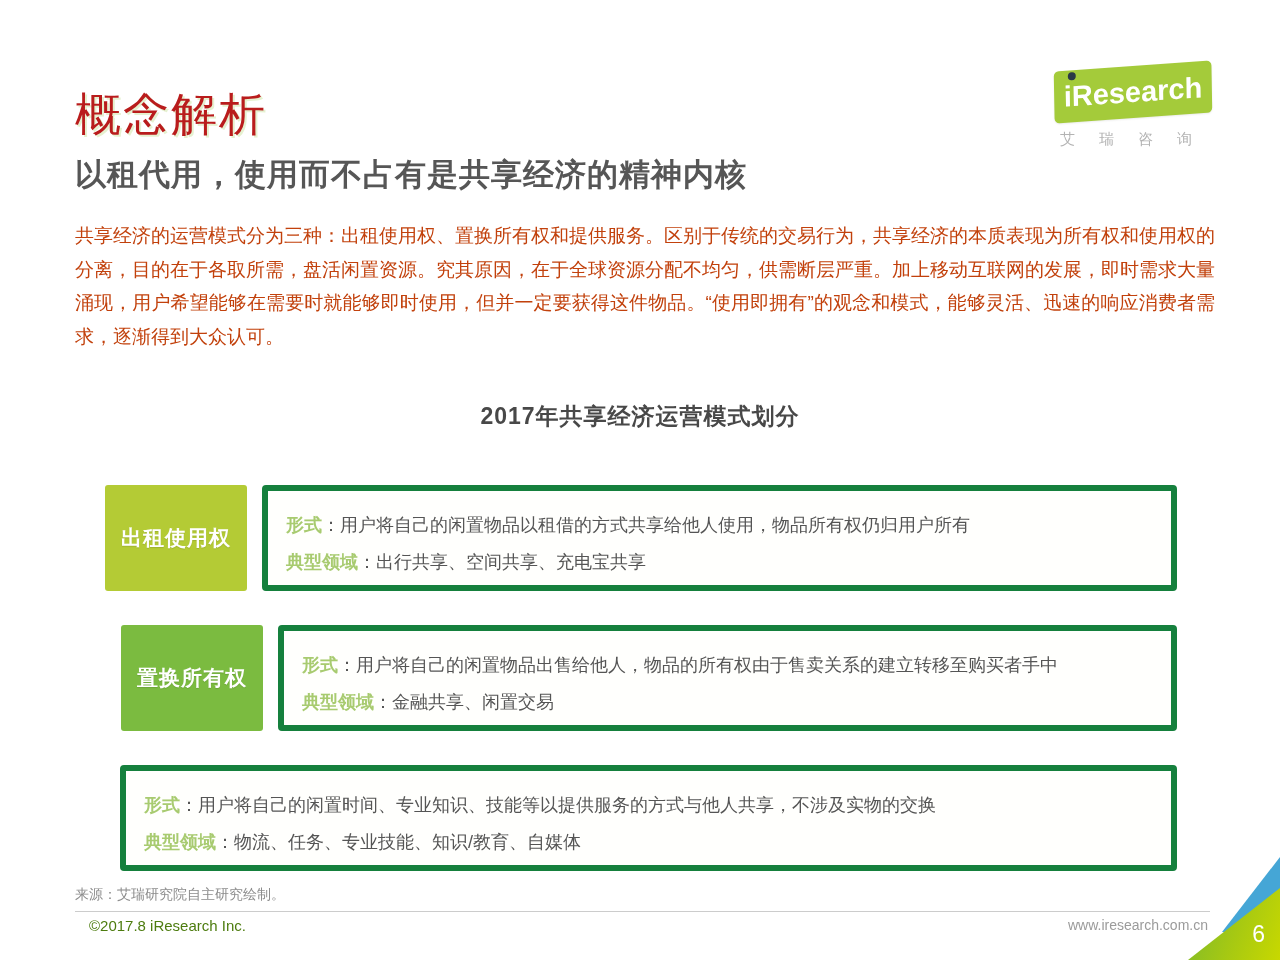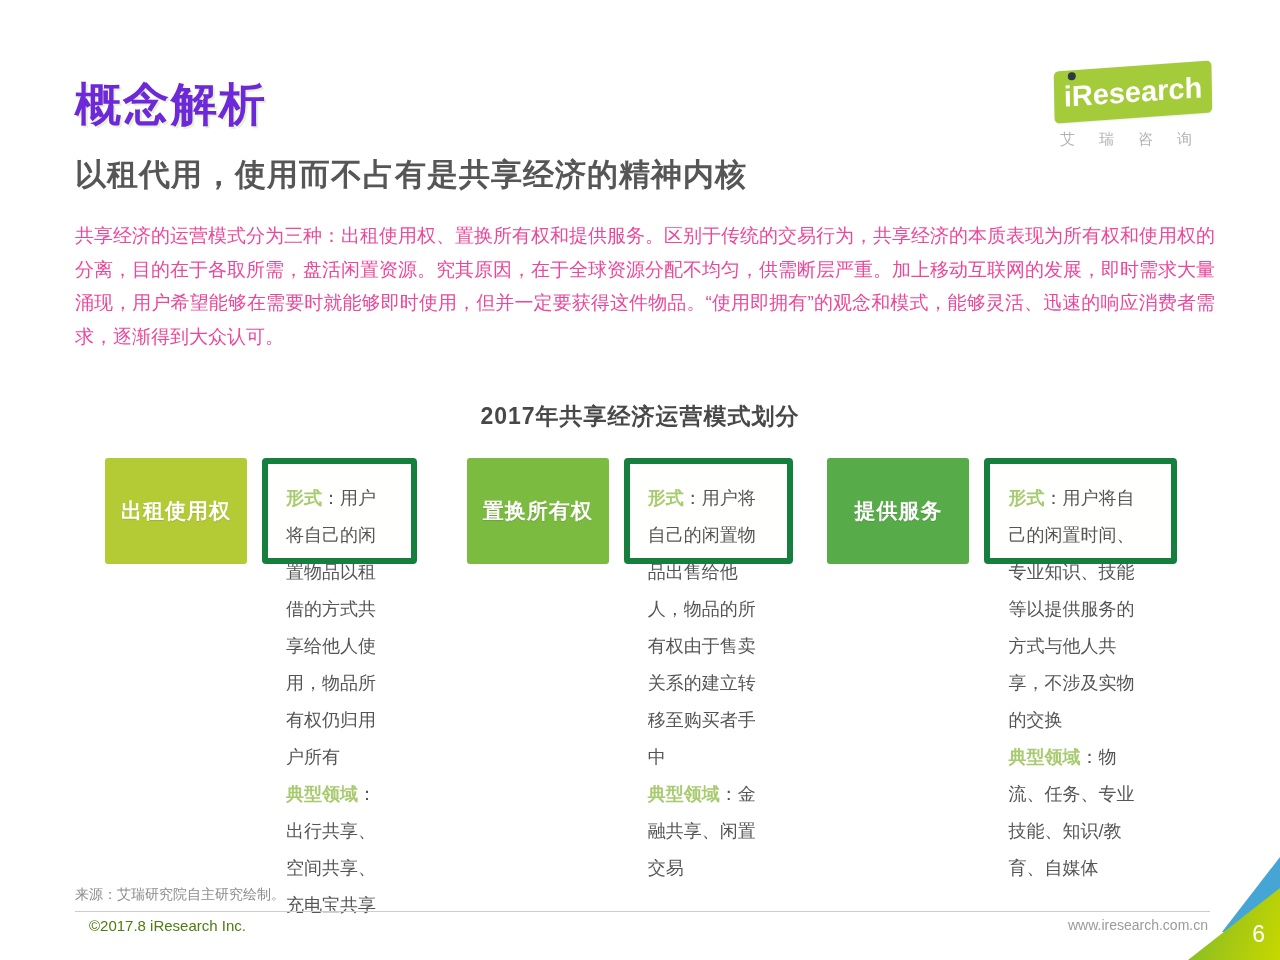--- a/index.html
+++ b/index.html
@@ -5,23 +5,23 @@
   * { margin:0; padding:0; box-sizing:border-box; }
   html,body { background:#e9e9e9; }
   body { font-family:"Liberation Sans","DejaVu Sans",sans-serif; }
   .page {
     position:relative; width:1280px; height:960px; margin:0 auto;
     background:#ffffff; overflow:hidden;
   }
 
   
   .section-title {
-    position:absolute; left:75px; top:74px;
-    font-size:46px; font-weight:bold; letter-spacing:2px;
-    color:#6d28d9; text-shadow:2px 2px 0 rgba(180,214,120,.35);
+    position:absolute; left:75px; top:84px;
+    font-size:46px; font-weight:normal; letter-spacing:2px;
+    color:#b91c1c; text-shadow:2px 2px 0 rgba(180,214,120,.35);
   }
   .page-title {
     position:absolute; left:75px; top:154px;
     font-size:31px; font-weight:bold; color:#565656; letter-spacing:1px;
   }
 
   
   .logo-wrap { position:absolute; right:68px; top:66px; width:158px; }
   .logo-badge {
     position:relative; height:52px; background:#a4cb3a;
@@ -35,31 +35,31 @@
     border-radius:50%; background:#2b3a46;
   }
   .logo-cn {
     margin-top:12px; padding-left:6px; color:#b3b3b3; font-size:15px;
     letter-spacing:24px; white-space:nowrap;
   }
 
   
   .intro {
     position:absolute; left:75px; top:219px; width:1140px;
-    font-size:19px; line-height:33.5px; color:#ec4899; text-align:justify;
+    font-size:19px; line-height:33.5px; color:#c2410c; text-align:justify;
   }
 
   
   .figure-title {
     position:absolute; left:0; top:401px; width:100%; text-align:center;
     font-size:23px; font-weight:bold; color:#484848; letter-spacing:1px;
   }
   .rows {
-    position:absolute; left:105px; top:458px; width:1072px;
-    display:flex; flex-direction:row; gap:34px;
+    position:absolute; left:105px; top:485px; width:1072px;
+    display:flex; flex-direction:column; gap:34px;
   }
   .row { display:flex; height:106px; }
   .mode-box {
     width:142px; height:100%; border-radius:3px;
     display:flex; align-items:center; justify-content:center;
     color:#ffffff; font-size:21px; font-weight:bold; letter-spacing:1px;
     text-shadow:0 1px 1px rgba(0,0,0,.12); flex-shrink:0;
   }
   .desc-box {
     flex:1; margin-left:15px; height:100%;
@@ -131,21 +131,20 @@
 
     <div class="row">
       <div class="mode-box" style="background: rgb(123, 187, 64); margin-left: 16px;">置换所有权</div>
       <div class="desc-box">
         <div class="desc-line"><span class="desc-label">形式</span><span>：用户将自己的闲置物品出售给他人，物品的所有权由于售卖关系的建立转移至购买者手中</span></div>
         <div class="desc-line"><span class="desc-label">典型领域</span><span>：金融共享、闲置交易</span></div>
       </div>
     </div>
 
     <div class="row">
-      <div class="mode-box" style="background: rgb(88, 171, 73);">提供服务</div>
       <div class="desc-box">
         <div class="desc-line"><span class="desc-label">形式</span><span>：用户将自己的闲置时间、专业知识、技能等以提供服务的方式与他人共享，不涉及实物的交换</span></div>
         <div class="desc-line"><span class="desc-label">典型领域</span><span>：物流、任务、专业技能、知识/教育、自媒体</span></div>
       </div>
     </div>
 
   </div>
 
   <div class="footer-source">来源：艾瑞研究院自主研究绘制。</div>
   <div class="footer-line"></div>

